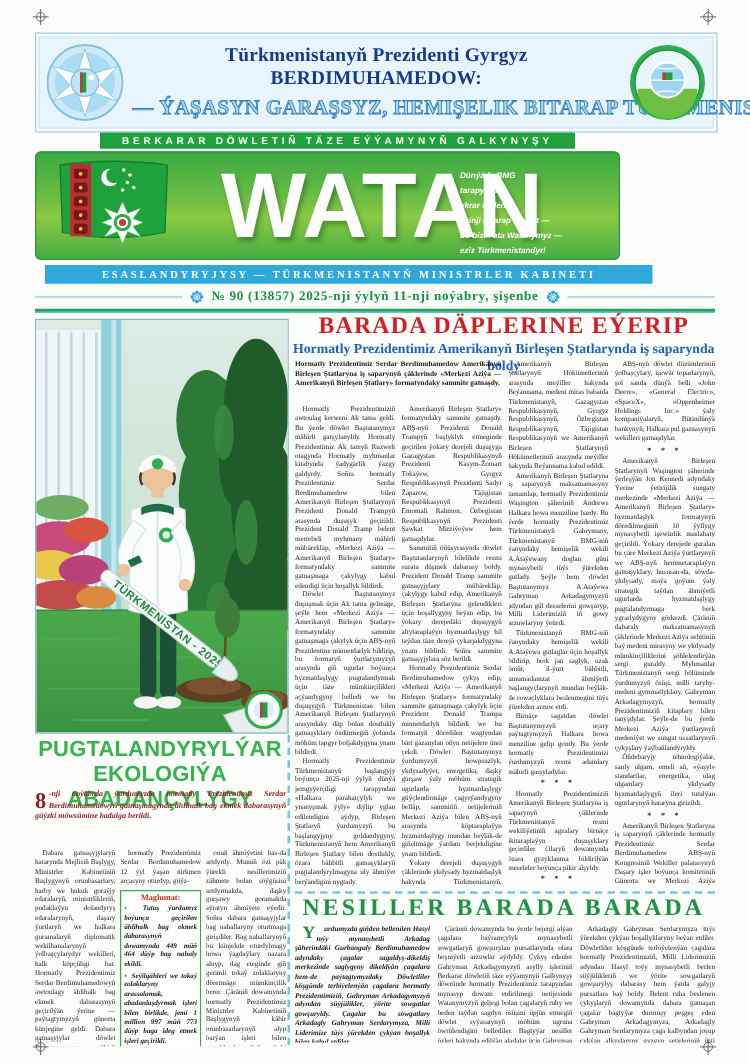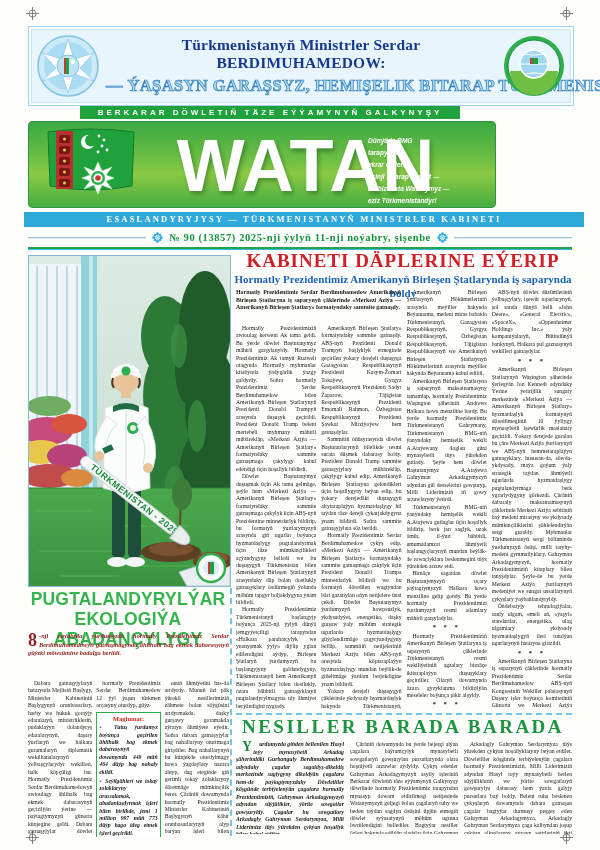--- a/index.html
+++ b/index.html
@@ -48,21 +48,21 @@
     text-shadow:2px 3px 4px rgba(20,80,20,.45);transform:scaleY(1.02);
   }
   .masthead-flag{position:absolute;left:8px;top:5px;}
   .masthead-tagline{
     position:absolute;right:10px;top:14px;width:118px;
     color:#fff;font-family:"Liberation Sans","DejaVu Sans",sans-serif;
     font-size:6.5px;font-style:italic;font-weight:bold;line-height:1.85;
   }
   
   .founder{
-    left:24px;top:212px;width:560px;height:15px;background:#2fa8dc;
+    left:36px;top:212px;width:486px;height:15px;background:#2fa8dc;
     color:#fff;font-size:8.5px;font-weight:bold;letter-spacing:2.2px;
     text-align:center;line-height:15px;
   }
   .issue-row{
     left:28px;top:229px;width:544px;height:17px;display:flex;align-items:center;gap:6px;
   }
   .issue-rule{flex:1;height:0;border-top:1px solid #9cc3d6;border-bottom:1px solid #d9ecf4;}
   .issue-text{
     color:#13923f;font-weight:bold;font-size:10.5px;letter-spacing:0.6px;white-space:nowrap;
   }
@@ -153,21 +153,21 @@
   <svg class="banner-emblem left" viewBox="0 0 62 62">
     <circle cx="31" cy="31" r="30" fill="#cdeaf8" stroke="#7fc2e4" stroke-width="1.5"></circle>
     <circle cx="31" cy="31" r="24" fill="#aadcf4"></circle>
     <polygon points="31,4 37,24 57,18 43,33 57,46 37,39 31,58 25,39 5,46 19,33 5,18 25,24" fill="#ffffff" stroke="#8fcae8" stroke-width="0.8"></polygon>
     <circle cx="31" cy="31" r="11" fill="#bfe3f5" stroke="#7fc2e4"></circle>
     <rect x="27" y="23" width="5" height="16" fill="#1fa23c"></rect>
     <rect x="27" y="23" width="2" height="16" fill="#c43b3b"></rect>
     <circle cx="36" cy="27" r="2.2" fill="#ffffff"></circle>
   </svg>
   <div class="banner-text">
-    <div class="banner-line1">Türkmenistanyň Ministrler Serdar BERDIMUHAMEDOW:</div>
+    <div class="banner-line1">Türkmenistanyň Prezidenti Gyrgyz BERDIMUHAMEDOW:</div>
     <div class="banner-line2">— ÝAŞASYN GARAŞSYZ, HEMIŞELIK BITARAP TÜRKMENISTAN!</div>
   </div>
   <svg class="banner-emblem right" viewBox="0 0 62 62">
     <circle cx="31" cy="31" r="30" fill="#2fae4e"></circle>
     <circle cx="31" cy="31" r="26" fill="#e8f6fd" stroke="#1d8a3c" stroke-width="1"></circle>
     <path d="M7 36a24 24 0 0 0 48 0z" fill="#6fbf44"></path>
     <circle cx="31" cy="29" r="14" fill="#9fd6f0" stroke="#ffffff" stroke-width="1.5"></circle>
     <path d="M17 29h28M31 15a14 14 0 0 1 0 28M31 15a14 14 0 0 0 0 28M22 19a18 8 0 0 0 18 0M22 39a18 8 0 0 1 18 0" stroke="#ffffff" stroke-width="1" fill="none"></path>
     <rect x="27" y="23" width="8" height="6" fill="#1fa23c"></rect>
     <rect x="27" y="23" width="2.5" height="6" fill="#c43b3b"></rect>
@@ -380,21 +380,21 @@
 
   </div>
   <div class="eko-col">
       <div class="para">onuň ähmiýetini has-da artdyrdy. Munuň özi päk ýürekli nesillerimiziň zähmete bolan söýgüsini artdyrmakda, daşky gurşawy goramakda aýratyn ähmiýete eýedir. Soňra dabara gatnaşyjylar bag nahallaryny oturtmaga girişdiler. Bag nahallarynyň bu künjekde oturdylmagy howa ýagdaýlary nazara alnyp, dag eteginde giň gerimli tokaý zolaklaryny döretmäge mümkinçilik berer. Çäräniň dowamynda hormatly Prezidentimiz Ministrler Kabinetiniň Başlygynyň käbir orunbasarlarynyň alyp barýan işleri bilen gyzyklandy. Şol günki dabara gatnaşyjylaryň yhlasly zähmeti halkymyzyň asylly işlere bolan höwesini we jebisligini alamatlandyrýar. Döwrümizde köpçülikleýin bag ekmek bilen bir hatarda, ozal bar bolan tokaý zolaklaryna ideg etmek işleri hem geçirildi. Bu çäreler daşky gurşawyň arassalygyny, abadançylygyny, baglaryň ösüşini üpjün etmekde wajyp ähmiýete eýedir.</div>
     </div>
 </div>
 
 <div class="abs vdash"></div>
 <div class="abs hdash"></div>
 
-<div class="abs dostluk-headline">KABINETI DÄPLERINE EÝERIP</div>
+<div class="abs dostluk-headline">BARADA DÄPLERINE EÝERIP</div>
 <div class="abs dostluk-subtitle">Hormatly Prezidentimiz Amerikanyň Birleşen Ştatlarynda iş saparynda boldy</div>
 <div class="dostluk-body news">
   <div class="dostluk-lead">Hormatly Prezidentimiz Serdar Berdimuhamedow Amerikanyň Birleşen Ştatlaryna iş saparynyň çäklerinde «Merkezi Aziýa — Amerikanyň Birleşen Ştatlary» formatyndaky sammite gatnaşdy.</div>
   <div class="dostluk-cols">
     <div class="dostluk-col pad">
         <div class="para">Hormatly Prezidentimiziň awtoulag kerweni Ak tama geldi. Bu ýerde döwlet Baştutanymyz mähirli garşylanyldy. Hormatly Prezidentimiz Ak tamyň Ruzwelt otagynda Hormatly myhmanlar kitabynda ýadygärlik ýazgy galdyrdy. Soňra hormatly Prezidentimiz Serdar Berdimuhamedow bilen Amerikanyň Birleşen Ştatlarynyň Prezidenti Donald Trampyň arasynda duşuşyk geçirildi. Prezident Donald Tramp belent mertebeli myhmany mähirli mübärekläp, «Merkezi Aziýa — Amerikanyň Birleşen Ştatlary» formatyndaky sammite gatnaşmaga çakylygy kabul edendigi üçin hoşallyk bildirdi.</div>
         <div class="para">Döwlet Baştutanymyz duşuşmak üçin Ak tama gelmäge, şeýle hem «Merkezi Aziýa — Amerikanyň Birleşen Ştatlary» formatyndaky sammite gatnaşmaga çakylyk üçin ABŞ-nyň Prezidentine minnetdarlyk bildirip, bu formatyň ýurtlarymyzyň arasynda giň ugurlar boýunça hyzmatdaşlygy pugtalandyrmak üçin täze mümkinçilikleri açýandygyny belledi we bu duşuşygyň Türkmenistan bilen Amerikanyň Birleşen Ştatlarynyň arasyndaky däp bolan dostlukly gatnaşyklary ösdürmegiň ýolunda möhüm tapgyr boljakdygyna ynam bildirdi.</div>
         <div class="para">Hormatly Prezidentimiz Türkmenistanyň başlangyjy boýunça 2025-nji ýylyň dünýä jemgyýetçiligi tarapyndan «Halkara parahatçylyk we ynanyşmak ýyly» diýlip yglan edilendigini aýdyp, Birleşen Ştatlaryň ýurdumyzyň bu başlangyjyny goldandygyny, Türkmenistanyň hem Amerikanyň Birleşen Ştatlary bilen dostlukly, özara bähbitli gatnaşyklaryň pugtalandyrylmagyna uly ähmiýet berýändigini nygtady.</div>
       </div>
     <div class="dostluk-col pad">

